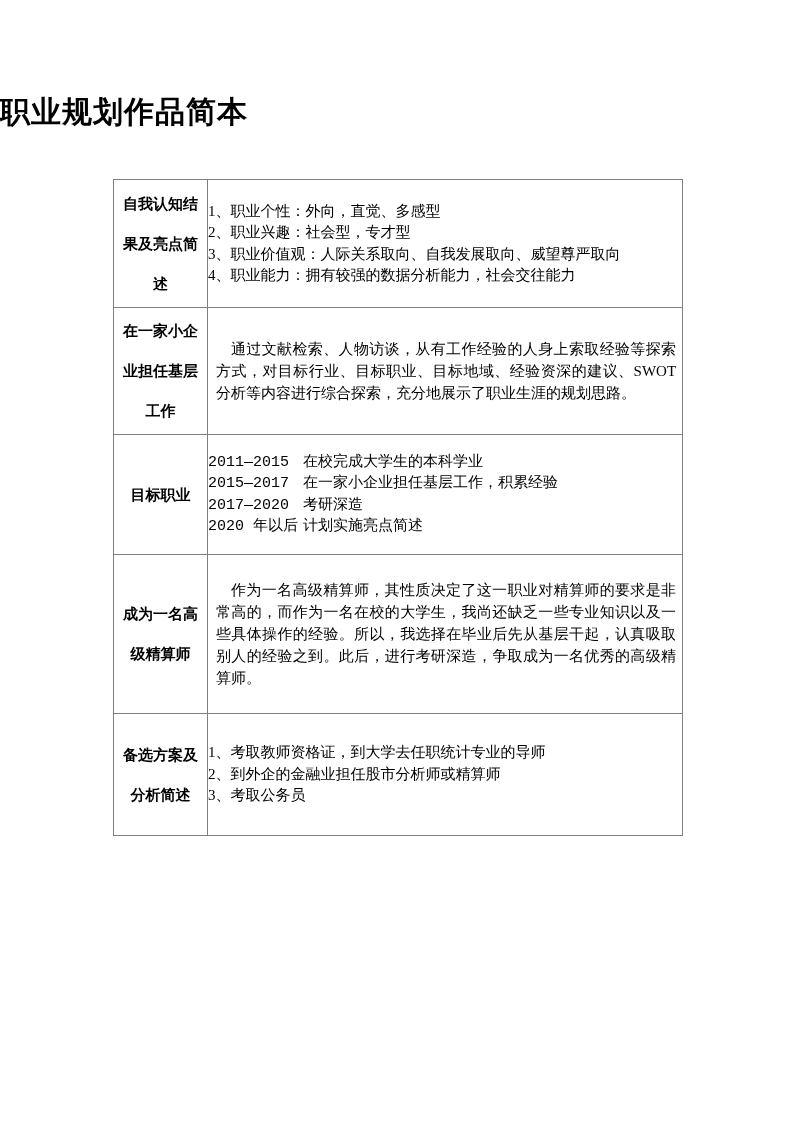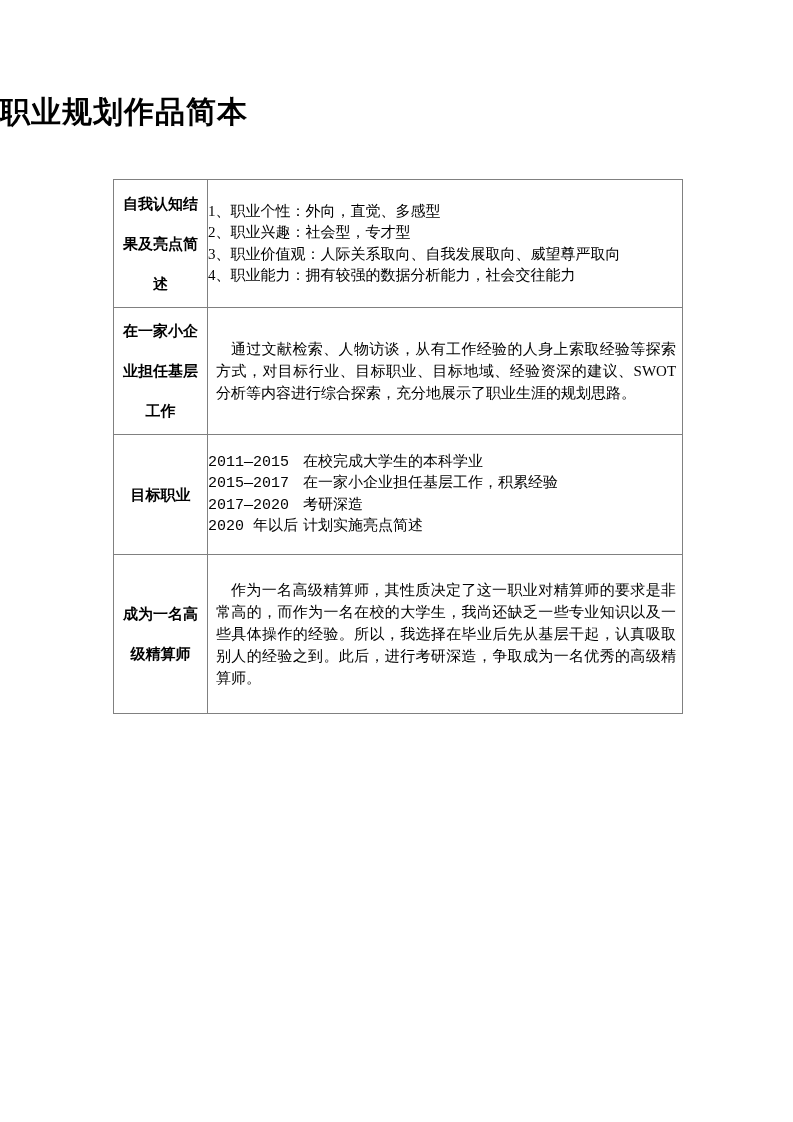--- a/index.html
+++ b/index.html
@@ -140,14 +140,24 @@
 
   <tr style="height:159px">
     <td class="sec-label">
       <span class="wrap4">成为一名高级精算师</span>
     </td>
     <td class="content para" colspan="5">
       <div class="p">作为一名高级精算师，其性质决定了这一职业对精算师的要求是非常高的，而作为一名在校的大学生，我尚还缺乏一些专业知识以及一些具体操作的经验。所以，我选择在毕业后先从基层干起，认真吸取别人的经验之到。此后，进行考研深造，争取成为一名优秀的高级精算师。</div>
     </td>
   </tr>
 
+  <tr style="height:122px">
+    <td class="sec-label">
+      <span class="wrap4">备选方案及分析简述</span>
+    </td>
+    <td class="content" colspan="5">
+      <div>1、考取教师资格证，到大学去任职统计专业的导师</div>
+      <div>2、到外企的金融业担任股市分析师或精算师</div>
+      <div>3、考取公务员</div>
+    </td>
+  </tr>
 </tbody>
   </table>
 
 </body></html>

